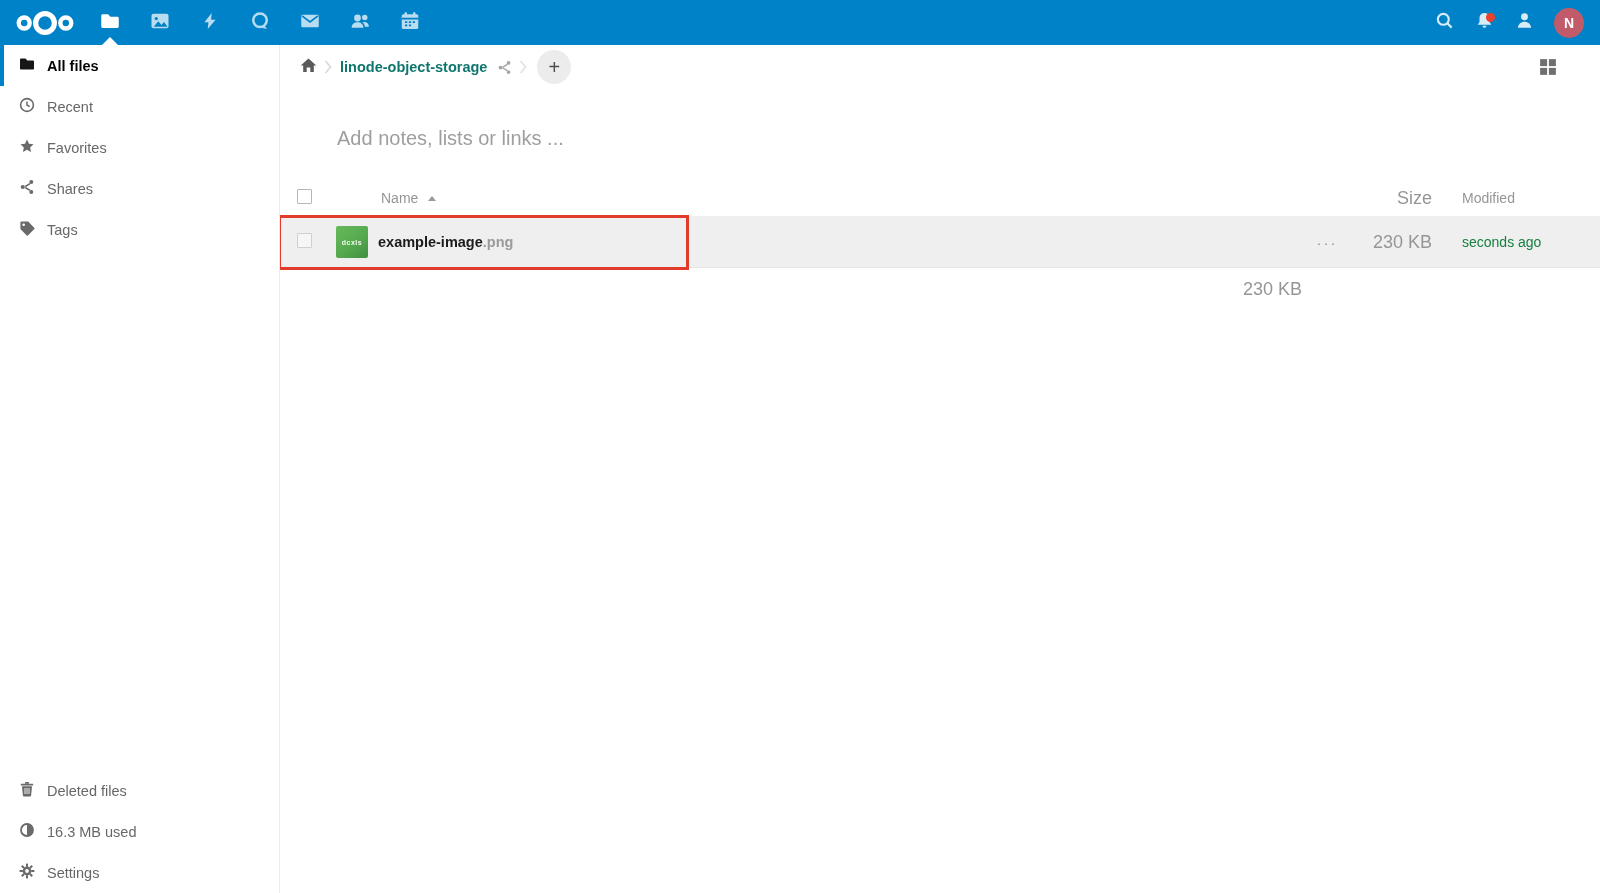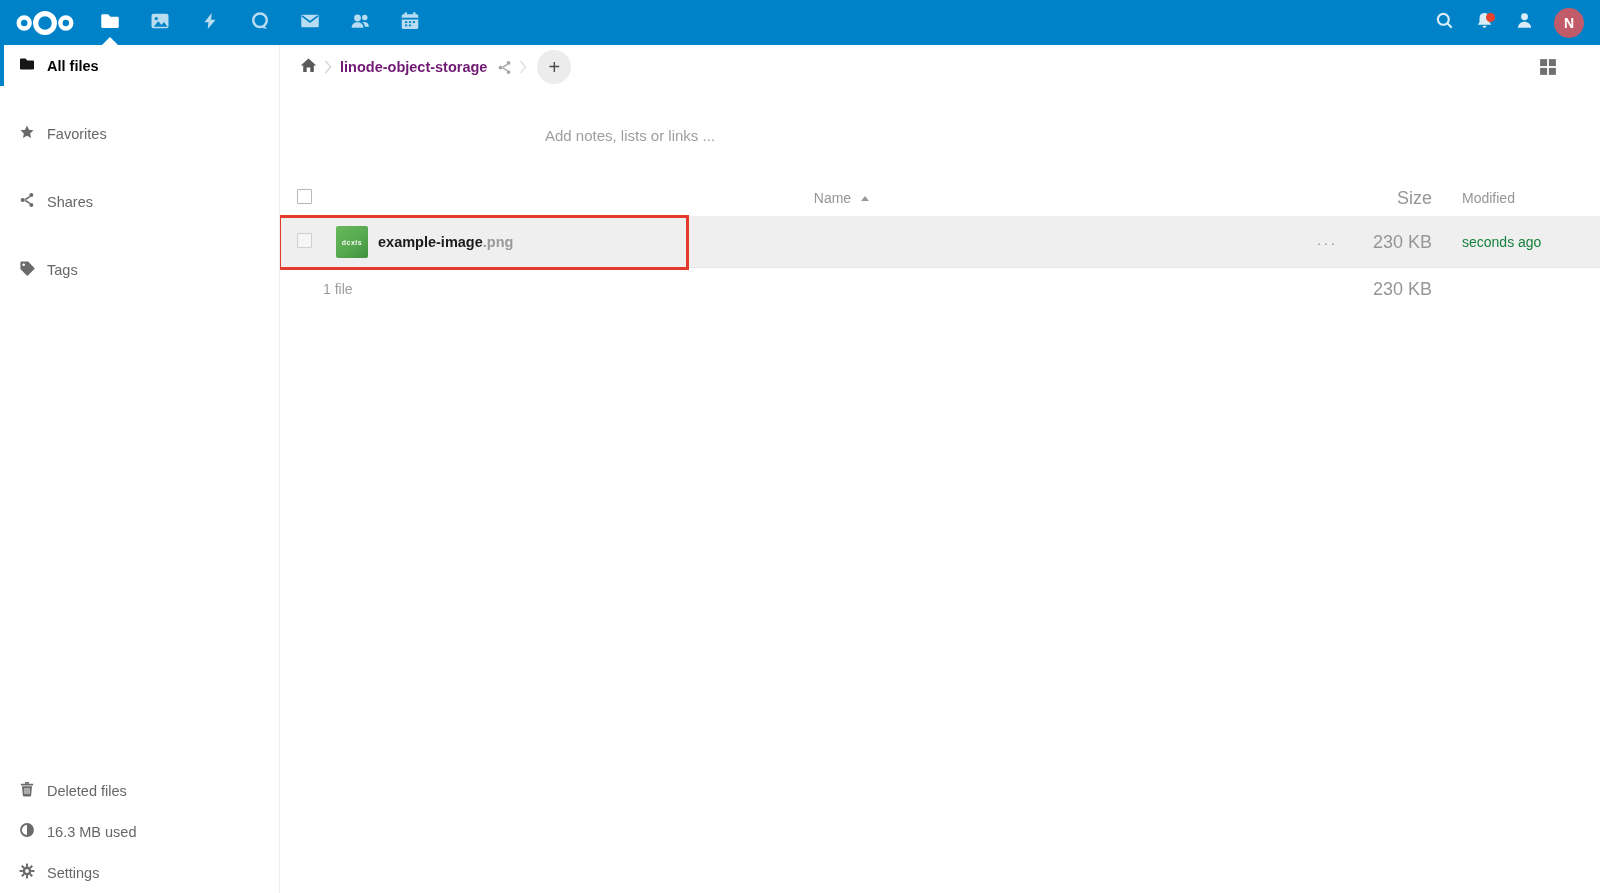--- a/index.html
+++ b/index.html
@@ -24,55 +24,55 @@
   .tb-icon svg { opacity:.85; }
   .bell-dot { position:absolute; top:13px; right:9px; width:9px; height:9px;
     border-radius:50%; background:#e9422c; }
   .avatar { width:30px; height:30px; border-radius:50%; background:#c25b69;
     color:#fff; font-size:14px; font-weight:bold; display:flex; align-items:center;
     justify-content:center; margin-left:10px; cursor:pointer; }
 
   
   .sidebar { position:fixed; top:45px; left:0; bottom:0; width:280px;
     background:#fff; border-right:1px solid #ededed; display:flex;
-    flex-direction:column; z-index:10;gap:27px; }
+    flex-direction:column; z-index:10; }
   .nav-item { height:41px; display:flex; align-items:center; gap:12px;
     padding-left:15px; border-left:4px solid transparent; cursor:pointer;
     font-size:14.5px; color:#676767; }
   .nav-item svg { flex:0 0 16px; }
   .nav-item.active { border-left-color:#0082c9; color:#030303; font-weight:bold; }
   .sidebar-footer { margin-top:auto; }
 
   
   .main { position:absolute; top:45px; left:280px; width:1320px; }
   .controls { height:44px; display:flex; align-items:center; padding-left:20px;
     position:relative; }
   .breadcrumb { display:flex; align-items:center; }
   .crumb-sep { margin:0 7px; display:flex; }
-  .crumb-name { font-weight:bold; color:#701a75; font-size:14.5px; cursor:pointer; }
+  .crumb-name { font-weight:bold; color:#0f766e; font-size:14.5px; cursor:pointer; }
   .crumb-share { margin-left:10px; display:flex; cursor:pointer; }
   .add-btn { width:34px; height:34px; border-radius:50%; background:#ececec;
     display:flex; align-items:center; justify-content:center; font-size:20px;
     color:#4d4d4d; cursor:pointer; margin-left:2px; }
   .grid-toggle { position:absolute; right:43px; top:13px; cursor:pointer; }
 
-  .notes { position:absolute; top:82px; left:50px; font-size:15px; color:#9e9e9e;
-    cursor:text; width:600px;text-align:center; }
+  .notes { position:absolute; top:82px; left:57px; font-size:20px; color:#9e9e9e;
+    cursor:text; width:600px; }
 
   
   .ftable { position:absolute; top:135px; left:0; width:1320px; }
   .frow { display:grid; grid-template-columns:50px 1fr 50px 80px 168px;
     align-items:center; }
   .f-head { height:37px; border-bottom:1px solid #f0f0f0; color:#969696;
     font-size:14px; }
   .cell-check { padding-left:17px; }
   .checkbox { width:15px; height:15px; border:1px solid #b7b7b7; border-radius:1px;
     background:#fff; display:inline-block; cursor:pointer; }
   .head-name { padding-left:51px; display:flex; align-items:center; gap:10px;
-    cursor:pointer;justify-content:center; }
+    cursor:pointer; }
   .sort-caret { width:0; height:0; border-left:4px solid transparent;
     border-right:4px solid transparent; border-bottom:5px solid #9a9a9a; }
   .head-size, .cell-size { text-align:right; color:#969696; font-size:18px; }
   .head-mod, .cell-mod { padding-left:30px; font-size:14px; }
 
   .f-row { height:51px; background:#efefef; border-bottom:1px solid #e6e6e6;
     position:relative; cursor:pointer; }
   .f-row .checkbox { border-color:#cfcfcf; background:rgba(255,255,255,.45); }
   .cell-name { display:flex; align-items:center; }
   .thumb { width:32px; height:32px; border-radius:2px; margin-left:6px;
@@ -209,20 +209,29 @@
     <span>
       <svg width="16" height="16" viewBox="0 0 16 16">
           <path fill="#161616" d="M1 3.6c0-.6.5-1.1 1.1-1.1h4.4l1.8 2h5.6c.6 0 1.1.5 1.1 1.1v6.8c0 .6-.5 1.1-1.1 1.1H2.1c-.6 0-1.1-.5-1.1-1.1z"></path>
         </svg>
     </span>
     <span>All files</span>
   </div>
   <div class="nav-item">
     <span>
       <svg width="16" height="16" viewBox="0 0 16 16">
+          <circle cx="8" cy="8" r="6.4" fill="none" stroke="#6a6a6a" stroke-width="1.6"></circle>
+          <path d="M8 4.4V8l2.6 1.7" fill="none" stroke="#6a6a6a" stroke-width="1.5"></path>
+        </svg>
+    </span>
+    <span>Recent</span>
+  </div>
+  <div class="nav-item">
+    <span>
+      <svg width="16" height="16" viewBox="0 0 16 16">
           <path fill="#6a6a6a" d="M8 1.6l2 4.1 4.5.6-3.3 3.1.8 4.5L8 11.7l-4 2.2.8-4.5L1.5 6.3 6 5.7z"></path>
         </svg>
     </span>
     <span>Favorites</span>
   </div>
   <div class="nav-item">
     <span>
       <svg width="16" height="16" viewBox="0 0 16 16" fill="#6a6a6a">
           <circle cx="12.3" cy="3.1" r="2"></circle>
           <circle cx="3.7" cy="8" r="2"></circle>
@@ -356,20 +365,19 @@
         <span class="fname">
           <span>example-image</span><span class="fext">.png</span>
         </span>
       </div>
       <div class="cell-actions">···</div>
       <div class="cell-size">230 KB</div>
       <div class="cell-mod recent">seconds ago</div>
     </div>
 
     <div class="frow f-summary">
-      <div class="sum-count">1 file</div>
       <div></div>
       <div class="cell-size">230 KB</div>
       <div></div>
     </div>
 
   </div>
 </div>
 
 </body></html>

